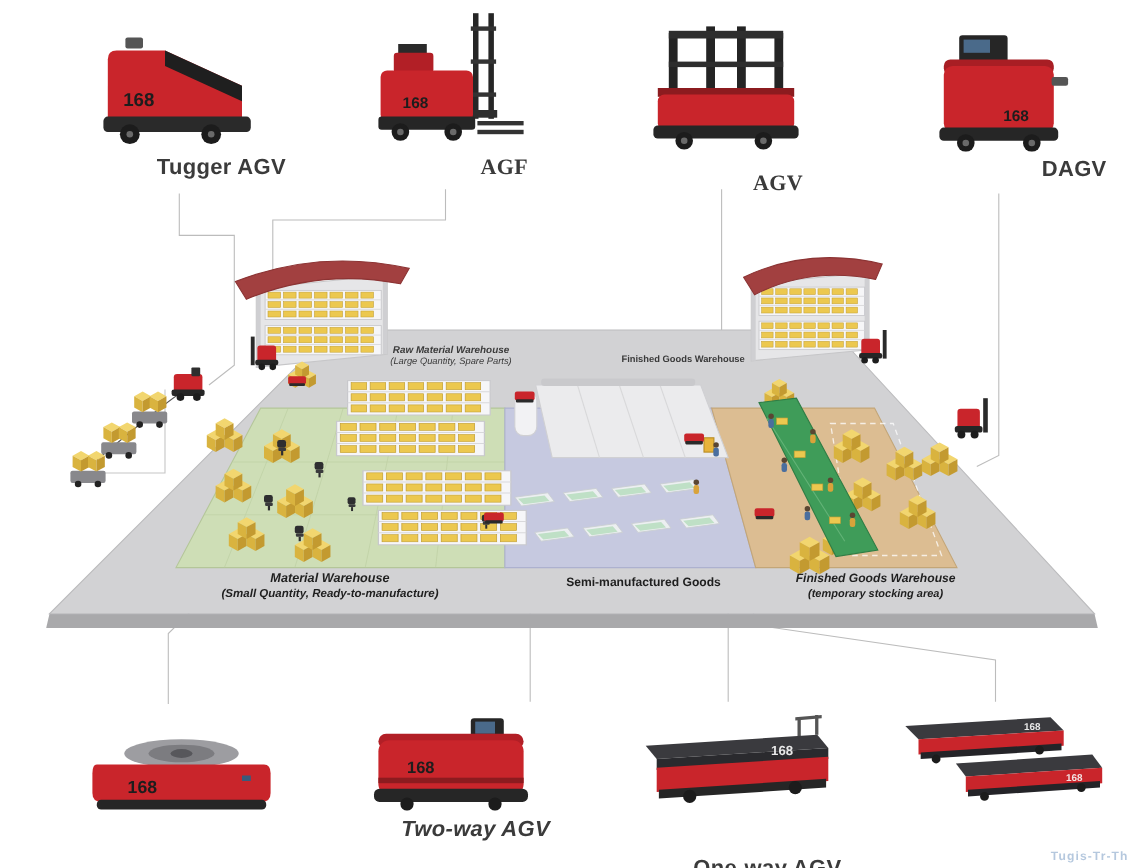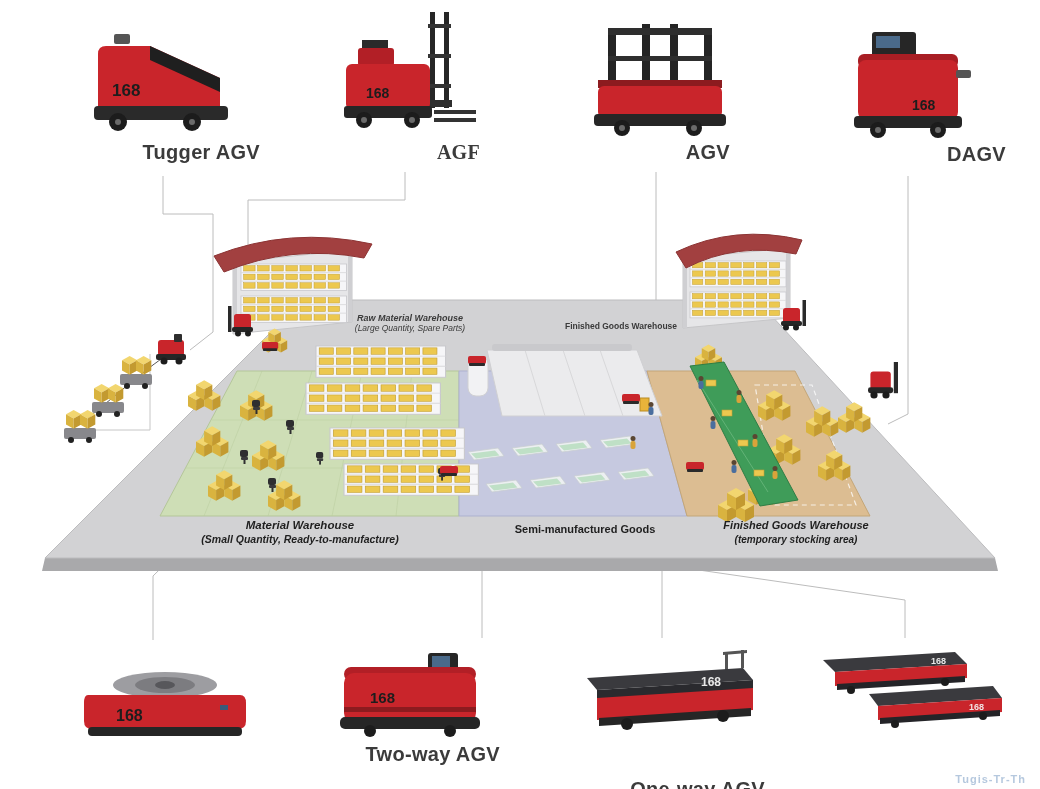--- a/index.html
+++ b/index.html
@@ -323,21 +323,21 @@
         <rect x="20" y="64" width="124" height="8" fill="#8c1b1f"></rect>
         <rect x="20" y="70" width="124" height="32" rx="6" fill="#c9252b"></rect>
         <rect x="16" y="98" width="132" height="12" rx="4" fill="#262626"></rect>
         <circle cx="44" cy="112" r="8" fill="#1c1c1c"></circle>
           <circle cx="44" cy="112" r="3" fill="#6a6a6a"></circle>
         <circle cx="116" cy="112" r="8" fill="#1c1c1c"></circle>
           <circle cx="116" cy="112" r="3" fill="#6a6a6a"></circle>
       </g>
     </svg>
   </div>
-  <div class="vlabel" style="left:580px;top:141px;width:150px;">AGV</div>
+  <div class="vlabel" style="left:580px;top:156px;width:150px;font-family:Liberation Serif, serif;">AGV</div>
 
   <div class="vehicle" style="left:838px;top:22px;width:140px;height:116px;">
     <svg viewBox="0 0 140 116">
       <g>
         <rect x="34" y="10" width="44" height="26" rx="3" fill="#262626"></rect>
         <rect x="38" y="14" width="24" height="12" fill="#4a6a8a"></rect>
         <rect x="20" y="32" width="100" height="14" rx="6" fill="#a81e24"></rect>
         <rect x="20" y="38" width="100" height="60" rx="8" fill="#c9252b"></rect>
         <rect x="118" y="48" width="15" height="8" rx="2" fill="#555"></rect>
         <rect x="16" y="94" width="108" height="12" rx="4" fill="#262626"></rect>
@@ -373,21 +373,21 @@
         <rect x="14" y="22" width="132" height="14" rx="7" fill="#b21f26"></rect>
         <rect x="14" y="28" width="132" height="50" rx="10" fill="#c9252b"></rect>
         <rect x="14" y="62" width="132" height="5" fill="#8c1b1f"></rect>
         <rect x="10" y="72" width="140" height="12" rx="5" fill="#262626"></rect>
         <circle cx="40" cy="86" r="6" fill="#1c1c1c"></circle>
         <circle cx="120" cy="86" r="6" fill="#1c1c1c"></circle>
         <text class="logo168" x="40" y="58" font-size="15" fill="#1d1d1d">168</text>
       </g>
     </svg>
   </div>
-  <div class="vlabel" style="left:320px;top:743px;width:180px;">Two-way AGV</div>
+  <div class="vlabel" style="left:320px;top:743px;width:180px;font-style:italic;">Two-way AGV</div>
 
   <div class="vehicle" style="left:575px;top:648px;width:185px;height:85px;">
     <svg viewBox="0 0 185 85">
       <g>
         <rect x="150" y="4" width="3" height="18" fill="#555"></rect>
         <rect x="166" y="2" width="3" height="18" fill="#555"></rect>
         <polygon points="148,4 172,2 172,5 148,7" fill="#555"></polygon>
         <polygon points="12,30 168,20 178,32 22,42" fill="#3a3a3e"></polygon>
         <polygon points="22,42 178,32 178,42 22,52" fill="#2a2a2e"></polygon>
         <polygon points="22,50 178,40 178,62 22,72" fill="#c9252b"></polygon>

